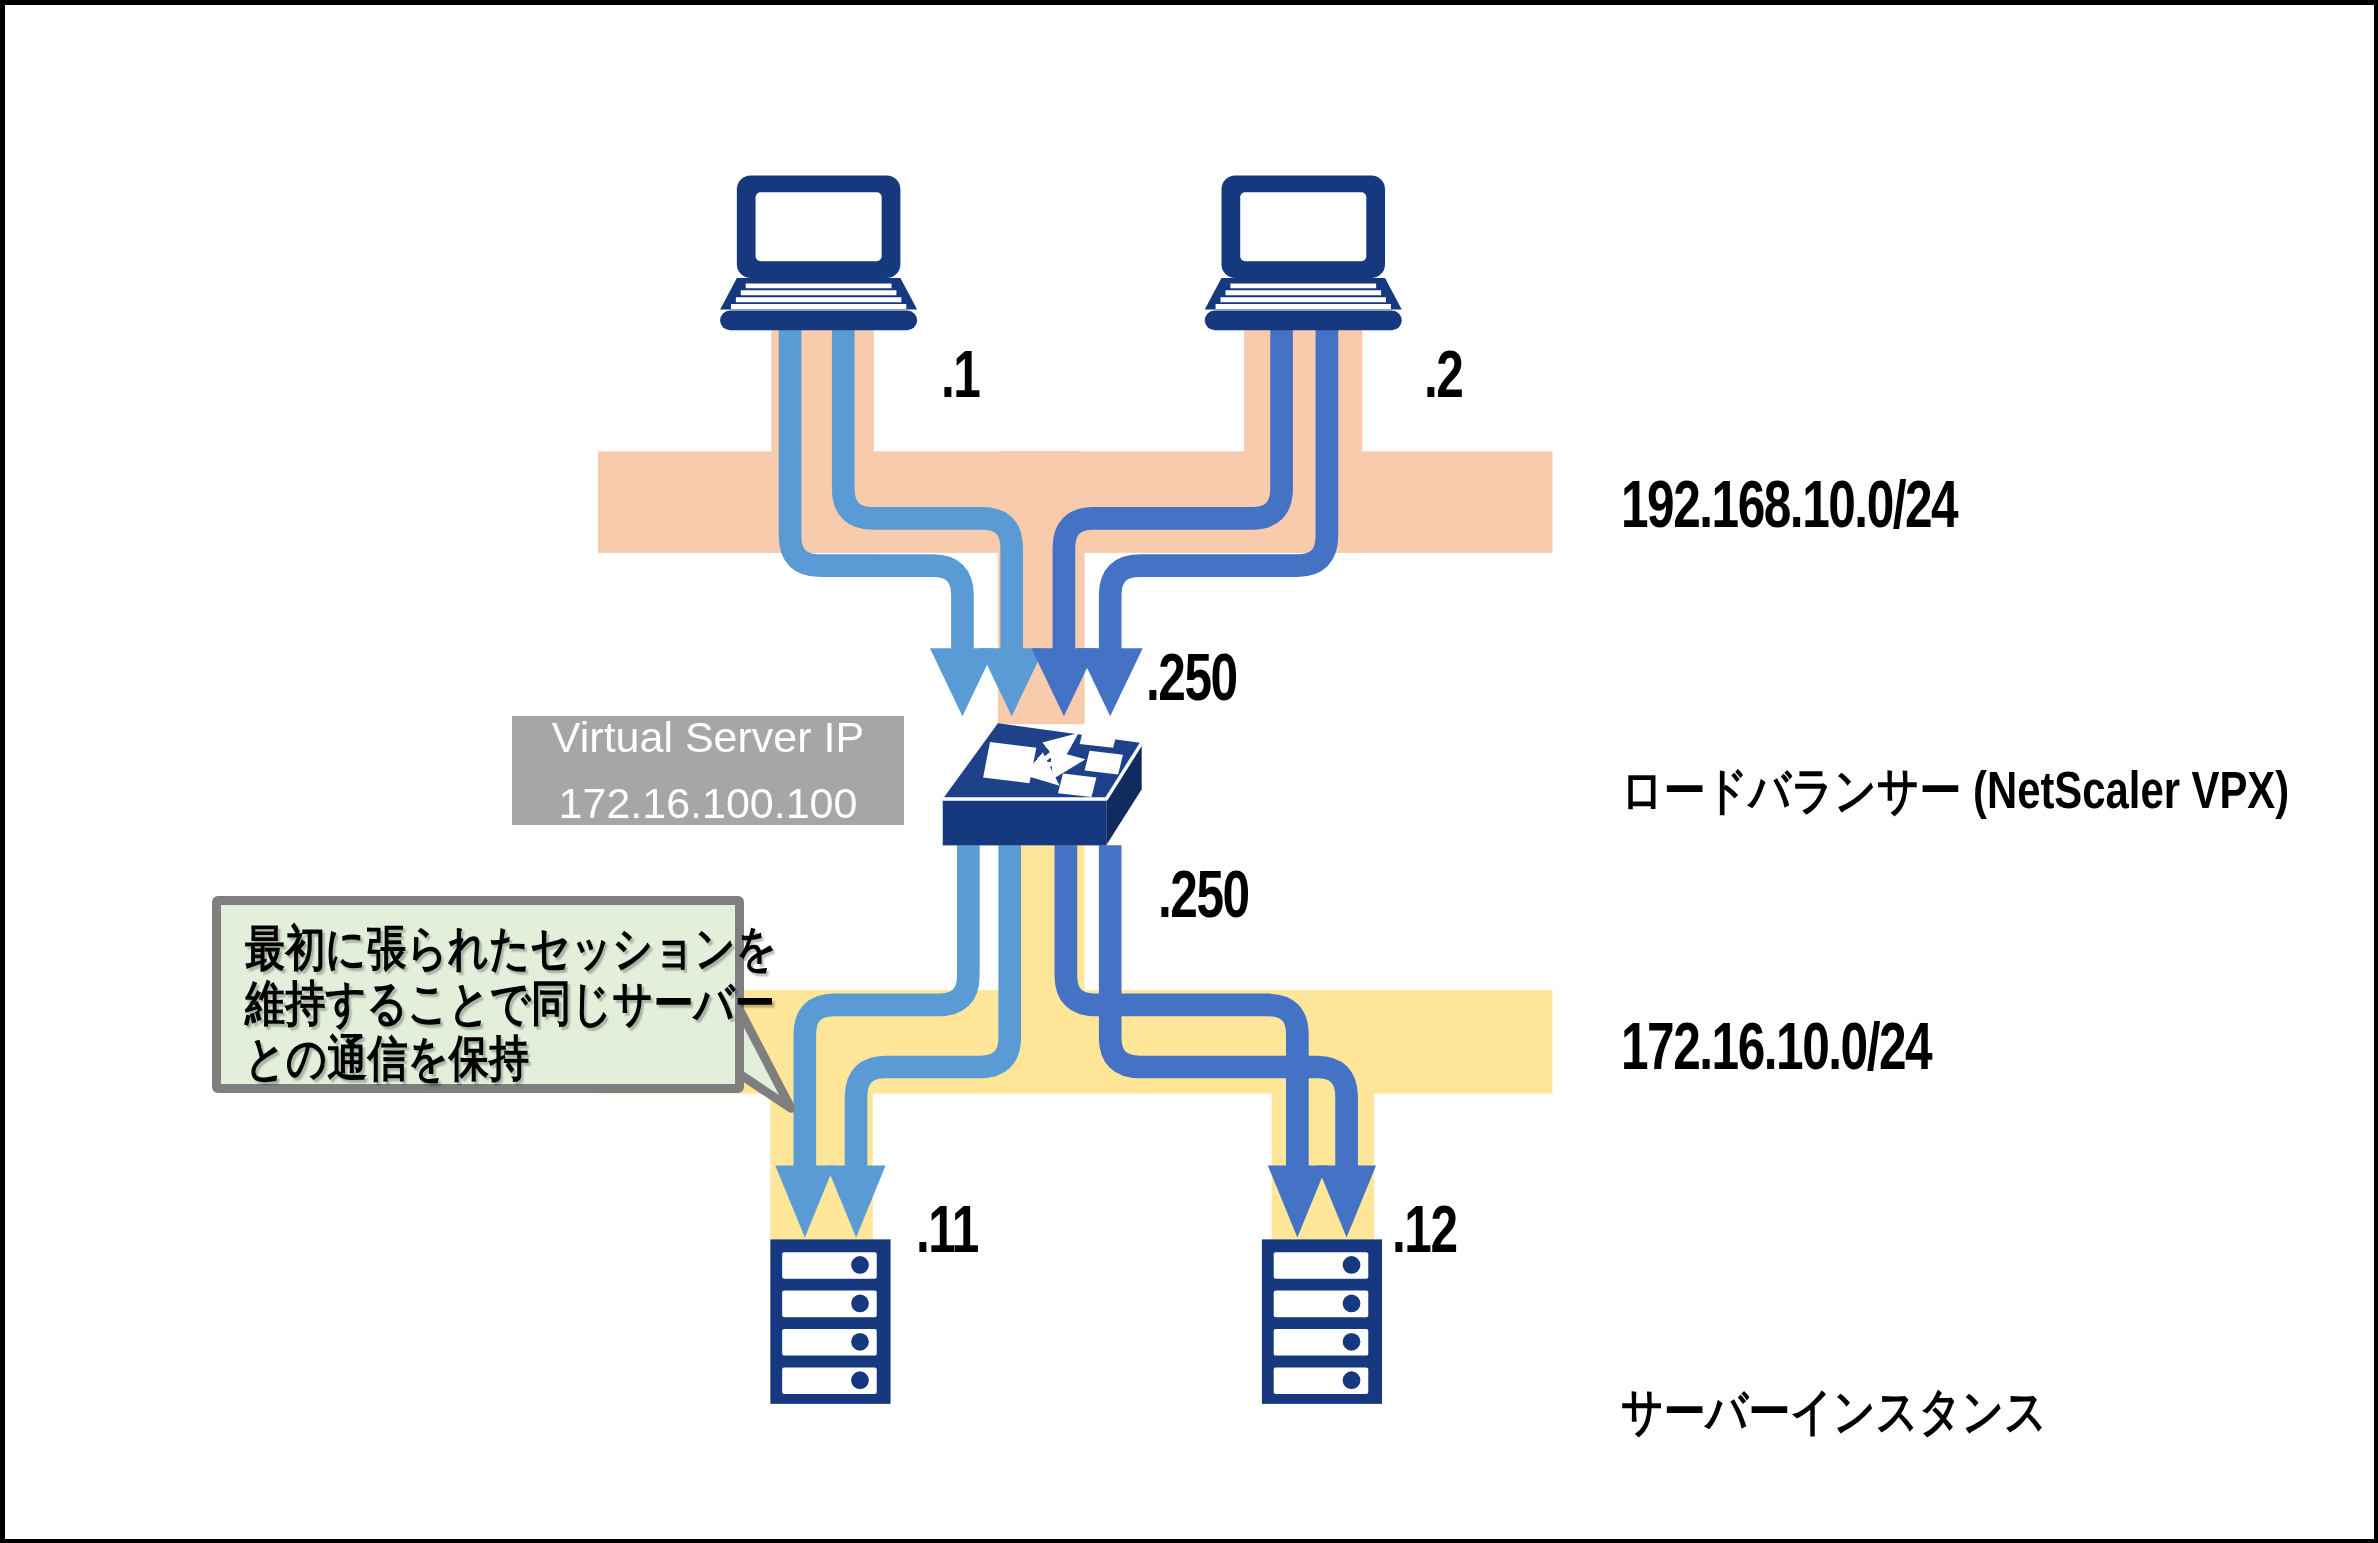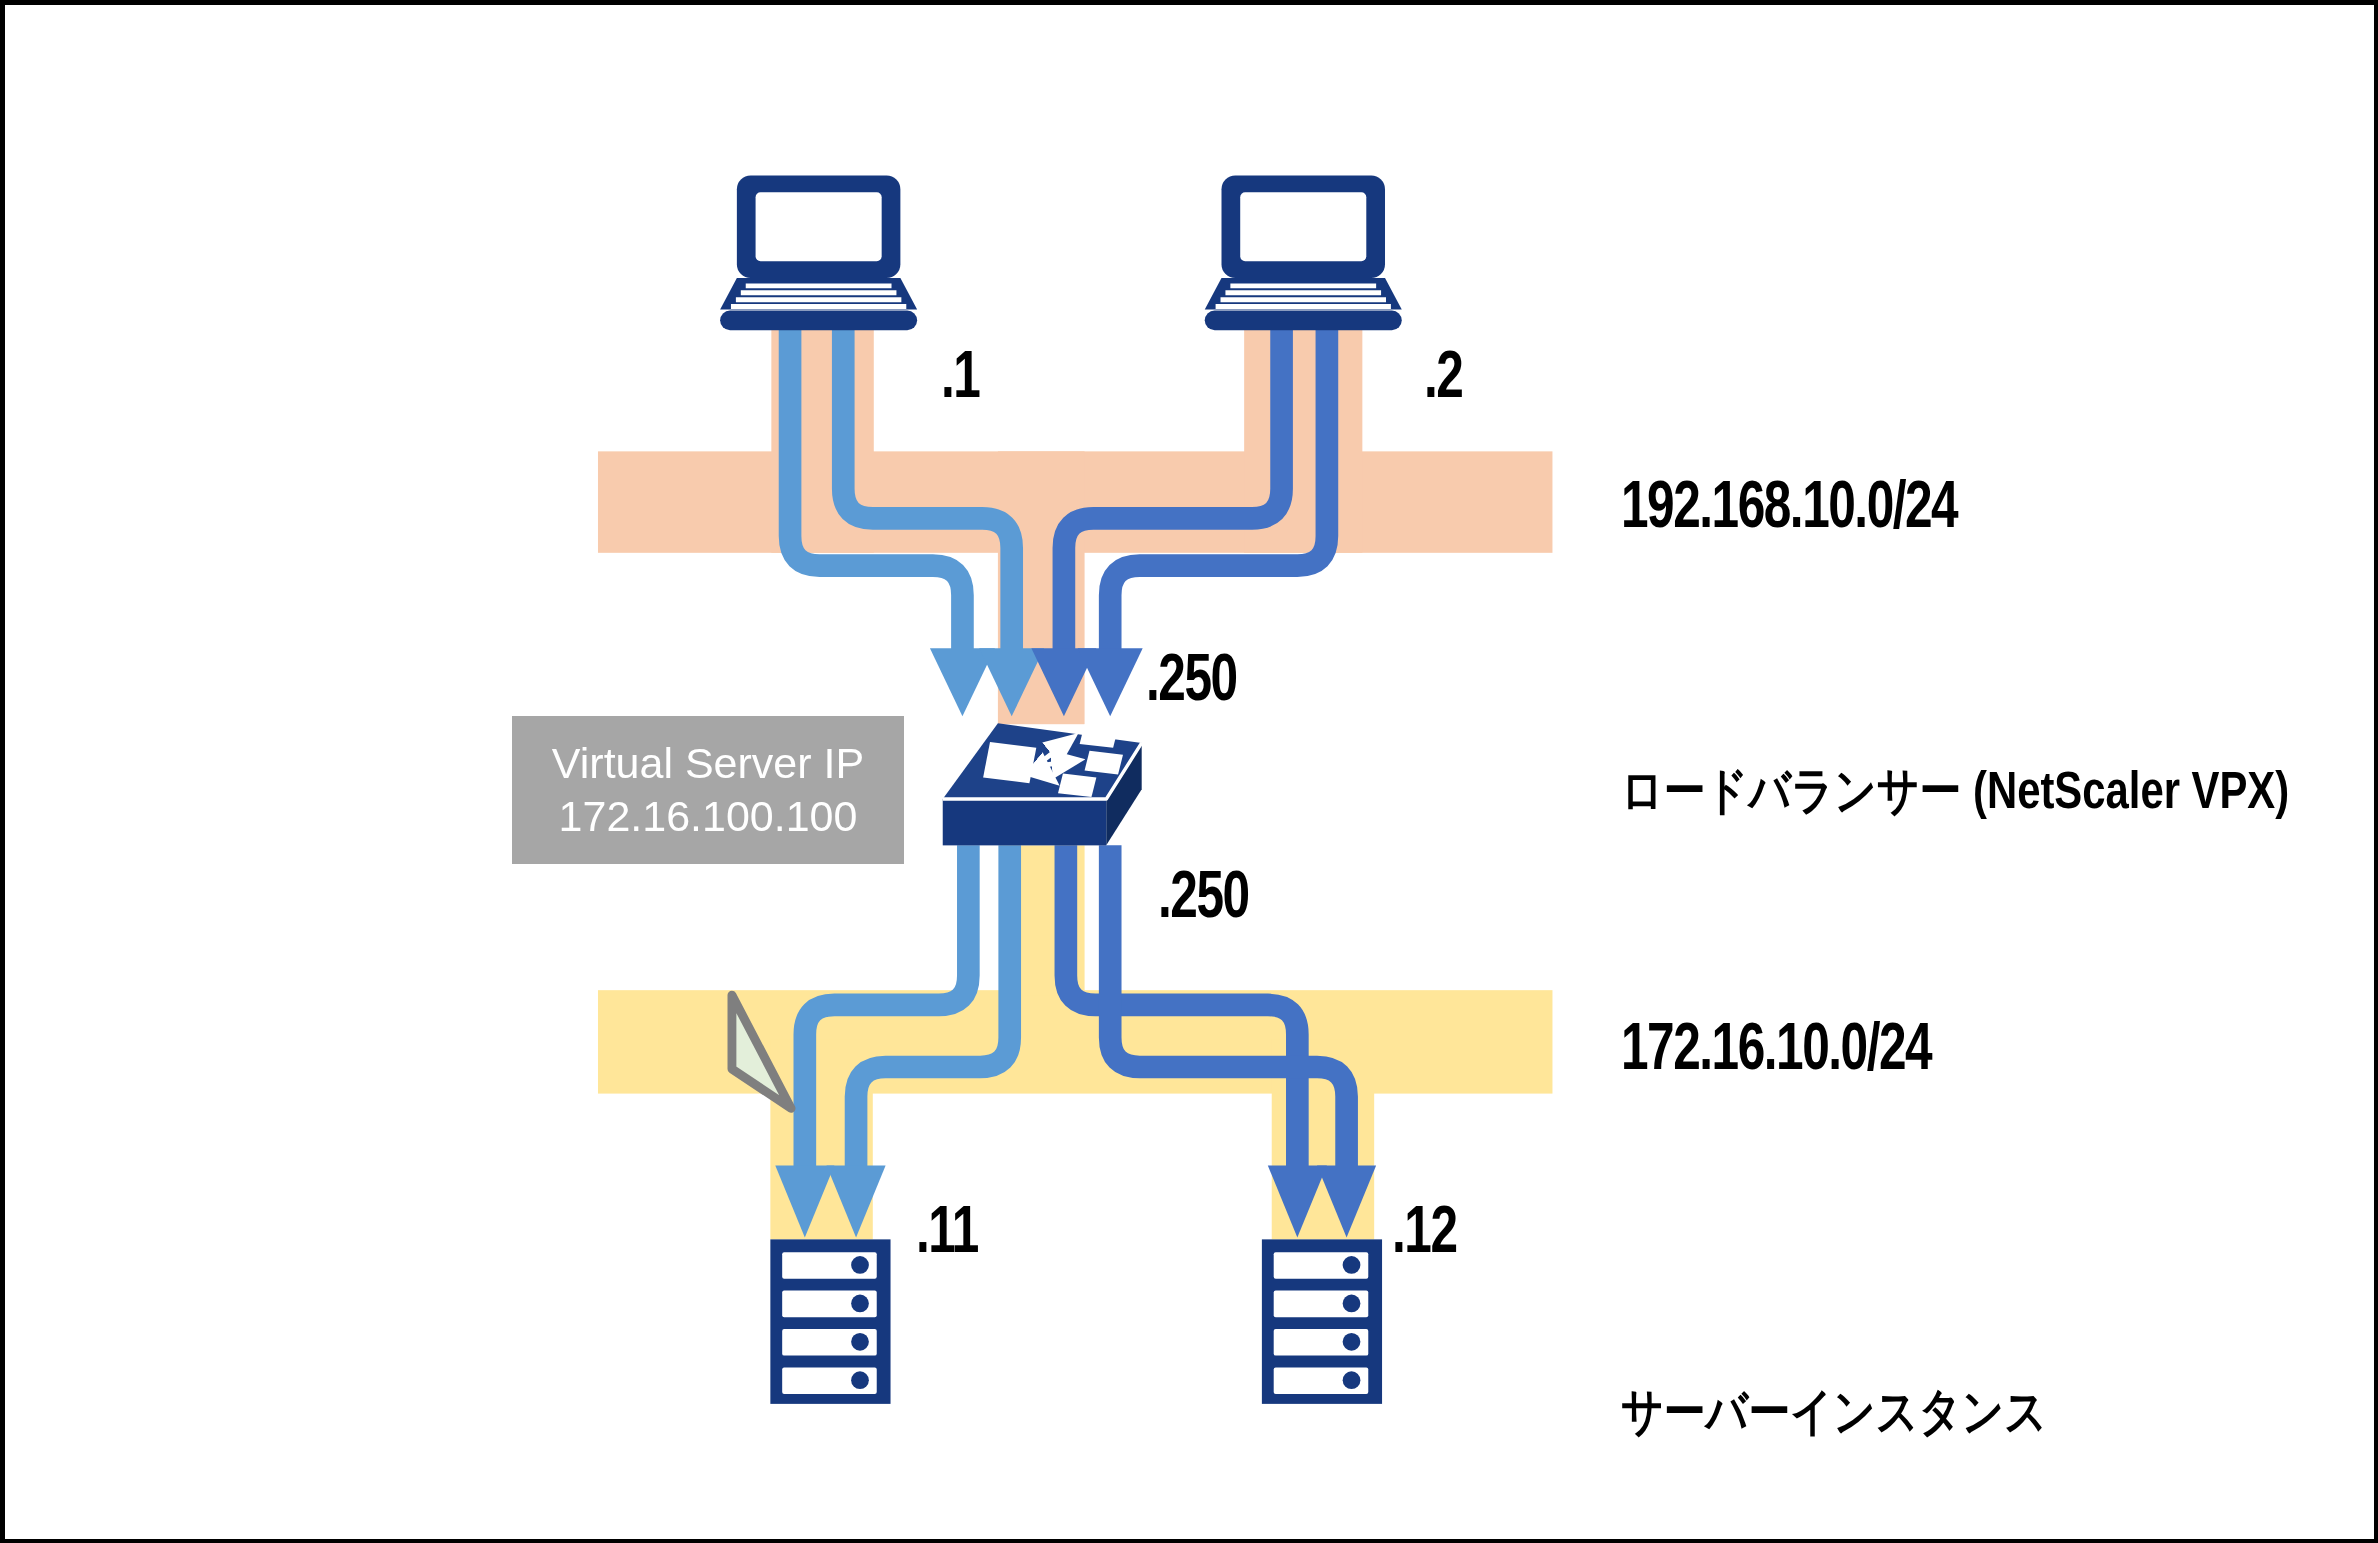--- a/index.html
+++ b/index.html
@@ -30,23 +30,23 @@
   .lb-arrow{stroke:#fff;stroke-width:5;fill:none;}
   .tail{fill:var(--callout-bg);stroke:var(--callout-border);stroke-width:9;stroke-linejoin:round;}
 
   
   .lbl{position:absolute;white-space:nowrap;line-height:1;}
   .num{font-size:67px;font-weight:800;letter-spacing:-2px;transform:scaleX(0.74);transform-origin:0 0;}
   .cidr{font-size:67px;font-weight:800;letter-spacing:-2px;transform:scaleX(0.74);transform-origin:0 0;}
   .jp{font-size:51px;font-weight:700;transform:scaleX(0.82);transform-origin:0 0;}
 
   .vip-box{
-    position:absolute;left:507px;top:711px;width:392px;height:148px;
+    position:absolute;left:507px;top:711px;width:392px;height:109px;
     background:var(--gray-box);
-    display:flex;flex-direction:column;align-items:center;justify-content:center;
+    display:flex;flex-direction:column;align-items:center;justify-content:space-between;
     gap:9.9px;color:#fff;font-size:43px;line-height:1;
   }
   .callout{
     position:absolute;left:207px;top:891px;width:532px;height:197px;
     background:var(--callout-bg);
     border:9.9px solid var(--callout-border);
     border-radius:5.9px;
     box-sizing:border-box;
     padding:15.8px 0 0 23.6px;
   }
@@ -189,15 +189,20 @@
   <div class="lbl num" style="left:911px;top:1190px;">.11</div>
   <div class="lbl num" style="left:1387px;top:1190px;">.12</div>
 
   <div class="lbl jp" style="left:1616px;top:1381px;">サーバーインスタンス</div>
 
   <div class="vip-box">
     <div>Virtual Server IP</div>
     <div>172.16.100.100</div>
   </div>
 
+  <div class="callout">
+    <div class="line">最初に張られたセッションを</div>
+    <div class="line">維持することで同じサーバー</div>
+    <div class="line">との通信を保持</div>
+  </div>
 
 </div>
 
 
 </body></html>

